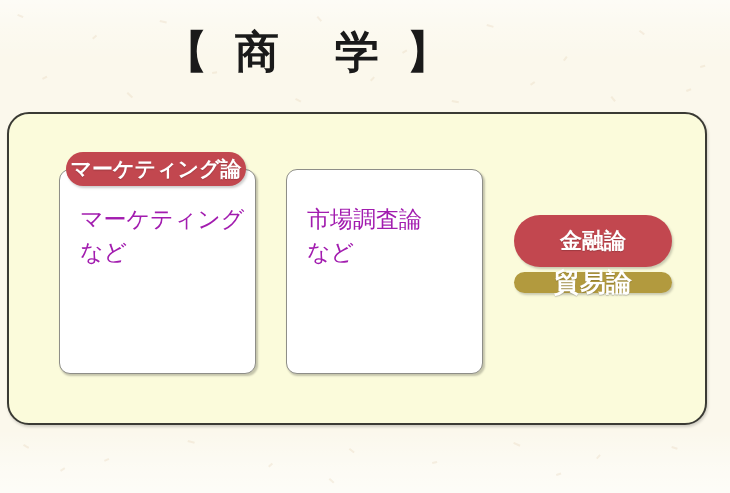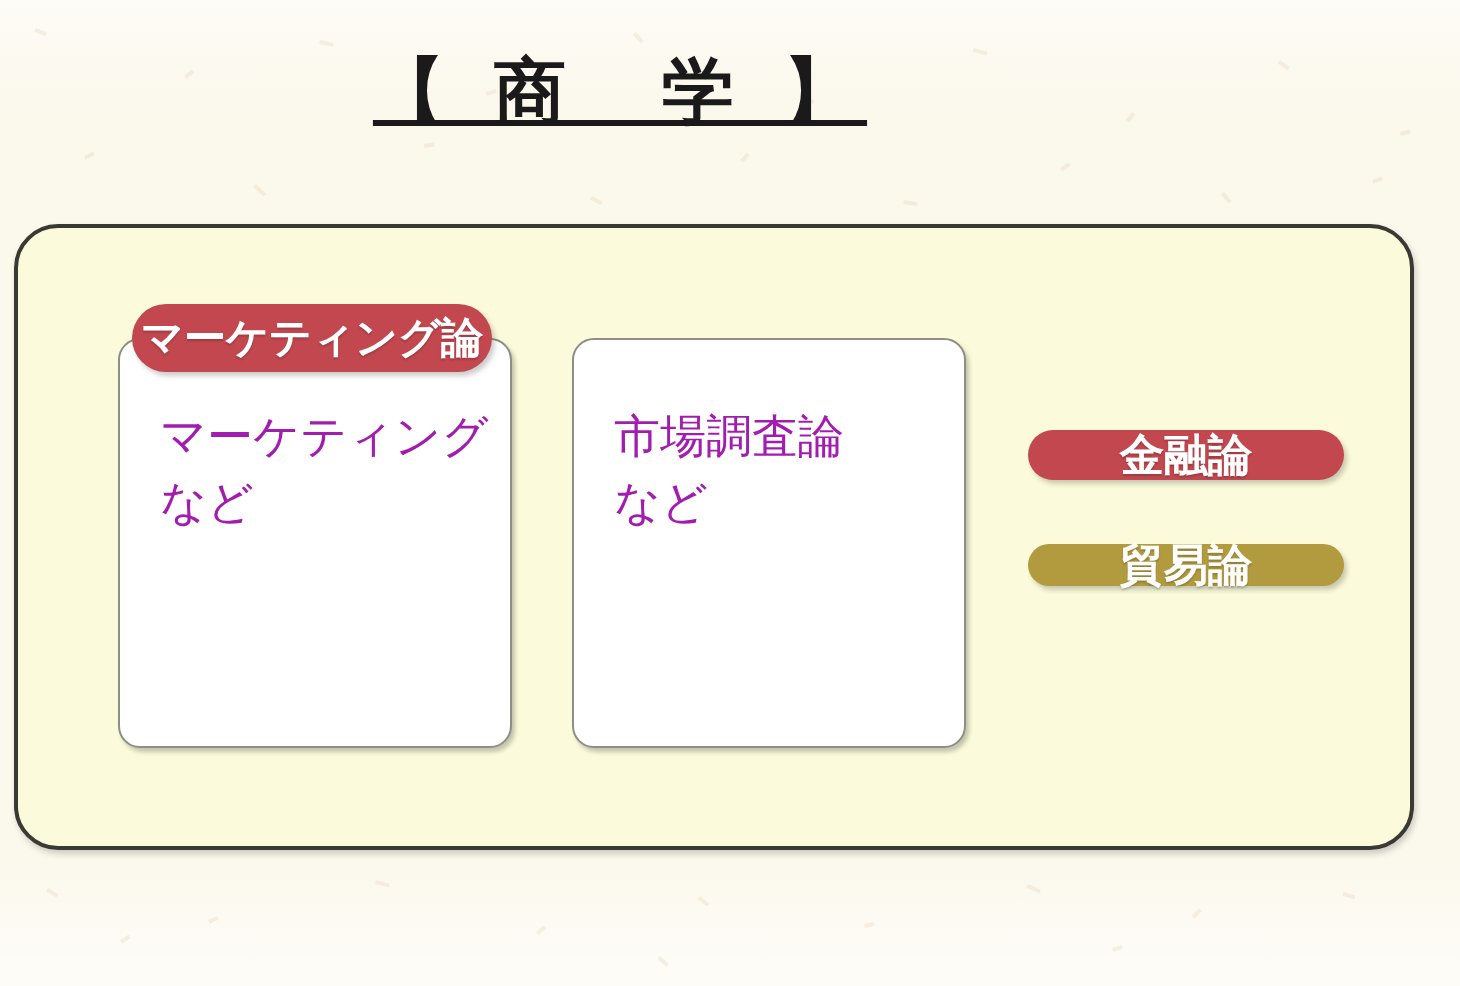--- a/index.html
+++ b/index.html
@@ -38,27 +38,26 @@
   }
 
   
   #title {
     position: absolute;
     top: 24px;
     left: 0;
     width: 620px;
     text-align: center;
     font-family: "DejaVu Serif", "Liberation Serif", serif;
-    font-size: 36px;
+    font-size: 44px;
     font-weight: 700;
     letter-spacing: 6px;
     color: #1a1a1a;
     white-space: pre;
     line-height: 1.25;
-    text-decoration: underline;
   }
 
   
   #panel {
     position: absolute;
     left: 7px;
     top: 112px;
     width: 700px;
     height: 313px;
     box-sizing: border-box;
@@ -114,27 +113,27 @@
     z-index: 5;
   }
   #badge-distribution {
     left: 326px; top: 152px;
     width: 136px; height: 34px;
     font-size: 21px;
     z-index: 5;
   }
   #badge-finance {
     left: 514px; top: 215px;
-    width: 158px; height: 25px;
+    width: 158px; height: 52px;
     font-size: 22px;
   }
   #badge-trade {
     left: 514px; top: 272px;
     width: 158px; height: 21px;
-    font-size: 22px;
+    font-size: 26px;
   }
 
   
   #card-marketing {
     left: 59px; top: 169px;
     width: 197px; height: 205px;
   }
   #card-marketing .card-list {
     padding: 33px 0 0 20px;
   }

